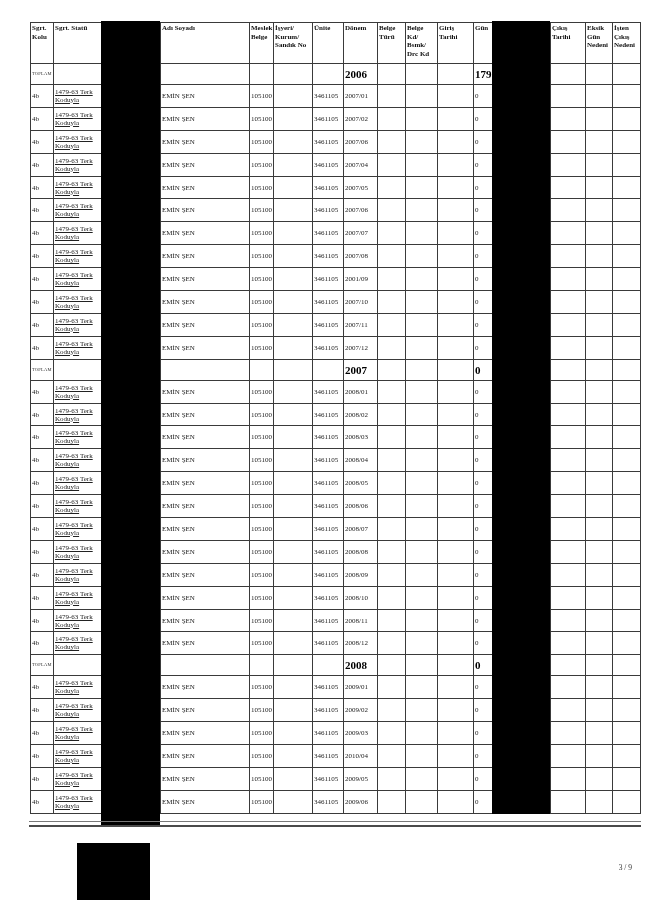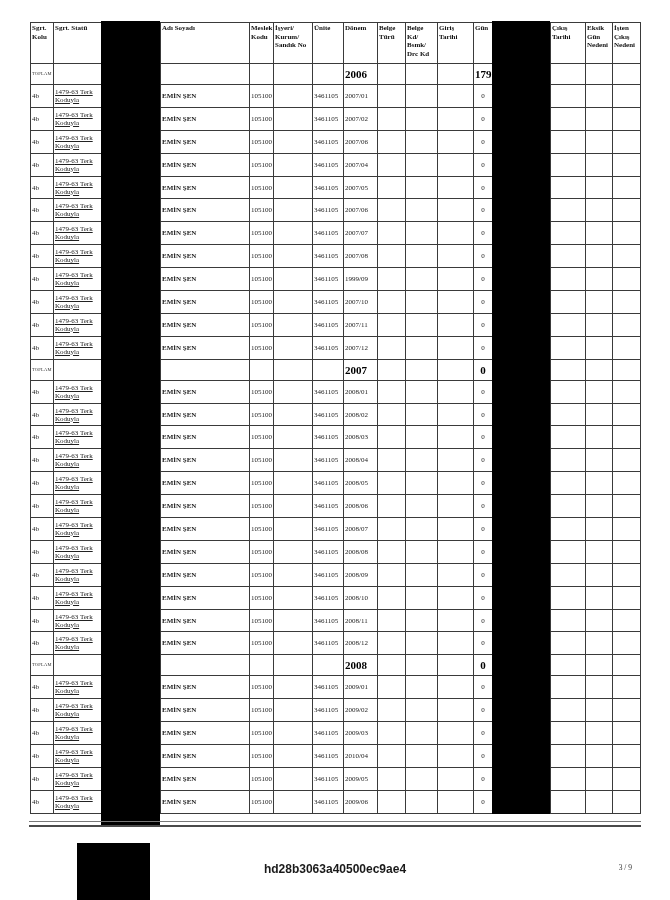--- a/index.html
+++ b/index.html
@@ -23,24 +23,24 @@
   }
   thead tr{height:41px;}
   tr.data{height:22.9px;}
   tr.total{height:21px;}
   table.records td{
     font-size:7px;color:#222;vertical-align:middle;
     padding:0 1px;line-height:8px;
   }
   td.c-sgrt_kolu{font-size:7px;}
   td.c-sgrt_statu{font-size:7px;text-decoration:underline;}
-  td.c-adi_soyadi{font-weight:bold;font-size:7.5px;color:#000;}
+  td.c-adi_soyadi{font-weight:normal;font-size:7.5px;color:#000;}
   td.c-meslek_kodu{font-size:6.5px;color:#3c3c3c;}
   td.c-unite{padding-right:0;}
-  td.c-gun{text-align:center;color:#3c3c3c;}
+  td.c-gun{color:#3c3c3c;}
   tr.total td.c-donem, tr.total td.c-gun{
     font-weight:bold;font-size:11px;color:#000;
   }
   tr.total td.c-sgrt_kolu{font-size:4.5px;color:#333;letter-spacing:0.2px;}
   .redaction{position:absolute;background:#000;}
   .redact-col-a{left:101px;top:21px;width:59px;height:805px;}
   .redact-col-b{left:492px;top:21px;width:58px;height:793px;}
   .redact-footer{left:77px;top:843px;width:73px;height:57px;}
   .bottom-rule{
     position:absolute;left:29px;top:821px;width:612px;height:3px;
@@ -81,21 +81,21 @@
         <col style="width: 28px;">
       </colgroup>
     <thead>
         <tr>
           <th>Sgrt.
 Kolu</th>
           <th>Sgrt. Statü</th>
           <th></th>
           <th>Adı Soyadı</th>
           <th>Meslek
-Kodu</th>
+Belge</th>
           <th>İşyeri/
 Kurum/
 Sandık No</th>
           <th>Ünite</th>
           <th>Dönem</th>
           <th>Belge
 Türü</th>
           <th>Belge
 Kd/
 Bsmk/
@@ -278,21 +278,21 @@
           <td class="c-isten_cikis"></td>
         </tr>
         <tr class="data">
           <td class="c-sgrt_kolu">4b</td>
           <td class="c-sgrt_statu">1479-63 Terk Koduyla</td>
           <td class="c-redacted1"></td>
           <td class="c-adi_soyadi">EMİN ŞEN</td>
           <td class="c-meslek_kodu">105100</td>
           <td class="c-isyeri"></td>
           <td class="c-unite">3461105</td>
-          <td class="c-donem">1999/09</td>
+          <td class="c-donem">2001/09</td>
           <td class="c-belge_turu"></td>
           <td class="c-belge_kd"></td>
           <td class="c-giris_tarihi"></td>
           <td class="c-gun">0</td>
           <td class="c-redacted2"></td>
           <td class="c-cikis_tarihi"></td>
           <td class="c-eksik_gun"></td>
           <td class="c-isten_cikis"></td>
         </tr>
         <tr class="data">
@@ -712,16 +712,15 @@
       </tbody>
   </table>
 
   <div class="redaction redact-col-a"></div>
   <div class="redaction redact-col-b"></div>
 
   <div class="bottom-rule"></div>
 
   <div class="redaction redact-footer"></div>
 
-  <div class="doc-code">hd28b3063a40500ec9ae4</div>
   <div class="page-num">3 / 9</div>
 
 </div>
 
 </body></html>

